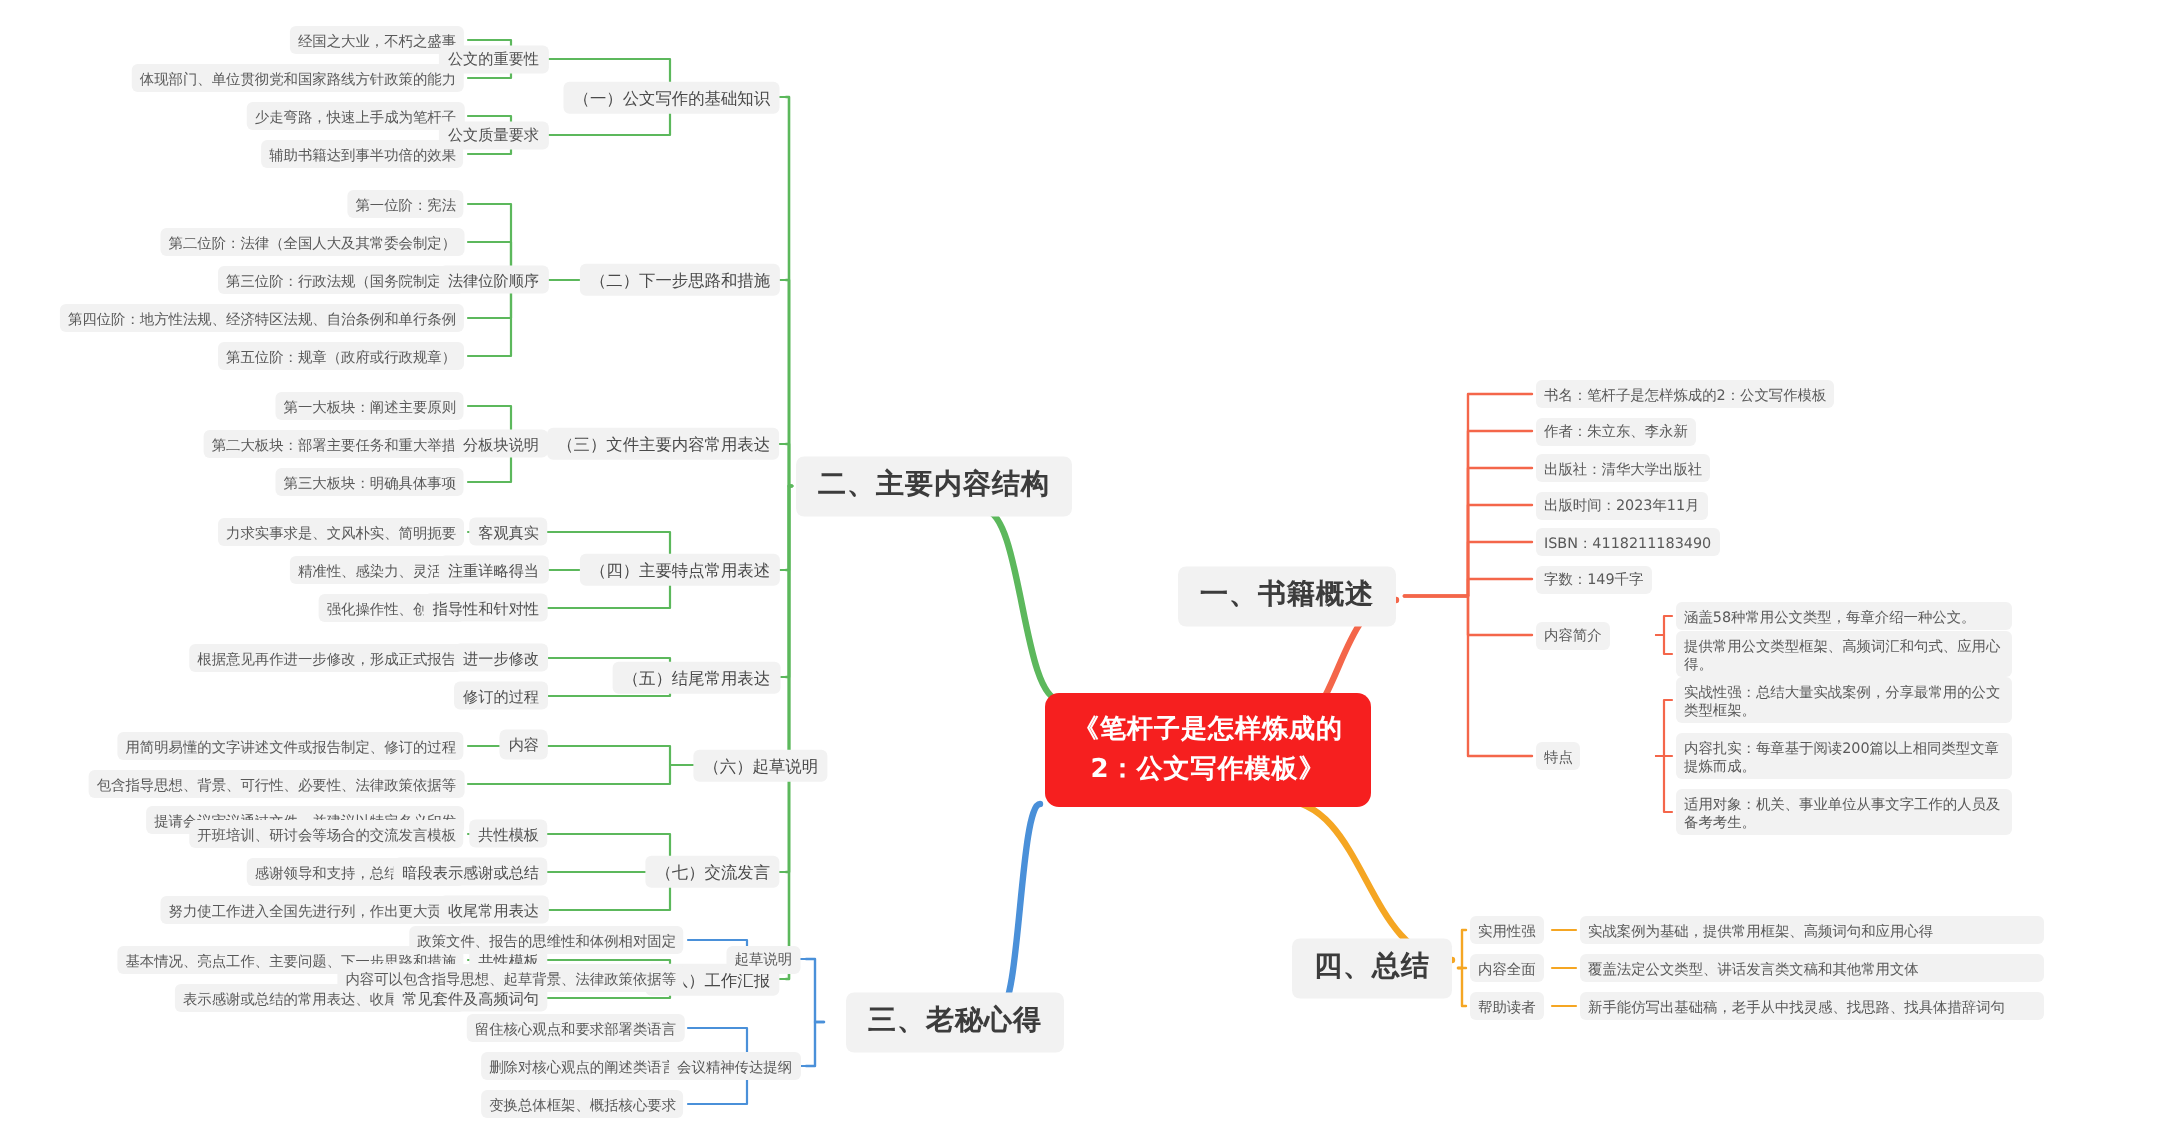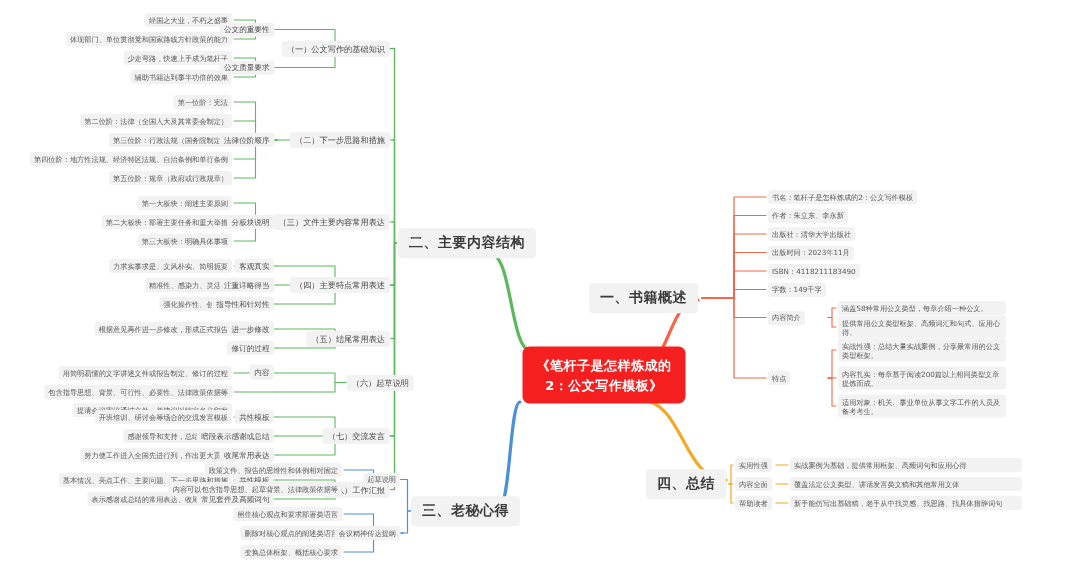--- a/index.html
+++ b/index.html
@@ -204,14 +204,14 @@
     <div class="node leaf leafw" style="left: 790px; top: 503px; width: 232px;">新手能仿写出基础稿，老手从中找灵感、找思路、找具体措辞词句</div>
     <div class="node leaf" style="left: 735px; top: 503px;">帮助读者</div>
     <div class="node major right-al" style="left: 726px; top: 484px;">四、总结</div>
     <div class="node leaf right-al" style="left: 342px; top: 470px;">政策文件、报告的思维性和体例相对固定</div>
     <div class="node leaf right-al" style="left: 342px; top: 489px;">内容可以包含指导思想、起草背景、法律政策依据等</div>
     <div class="node leaf right-al" style="left: 400px; top: 479.5px;">起草说明</div>
     <div class="node leaf right-al" style="left: 342px; top: 514px;">留住核心观点和要求部署类语言</div>
     <div class="node leaf right-al" style="left: 342px; top: 533px;">删除对核心观点的阐述类语言</div>
     <div class="node leaf right-al" style="left: 342px; top: 552px;">变换总体框架、概括核心要求</div>
     <div class="node leaf right-al" style="left: 400px; top: 533px;">会议精神传达提纲</div>
-    <div class="node major" style="left: 411px; top: 511px;">三、老秘心得</div>
+    <div class="node major" style="left: 423px; top: 511px;">三、老秘心得</div>
   </div>
 
 </body></html>

